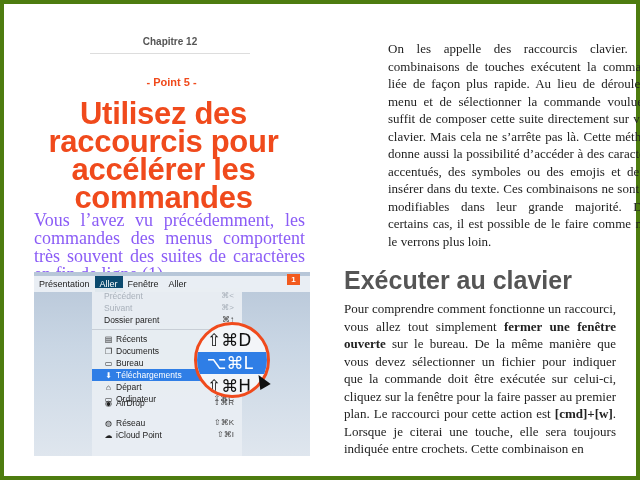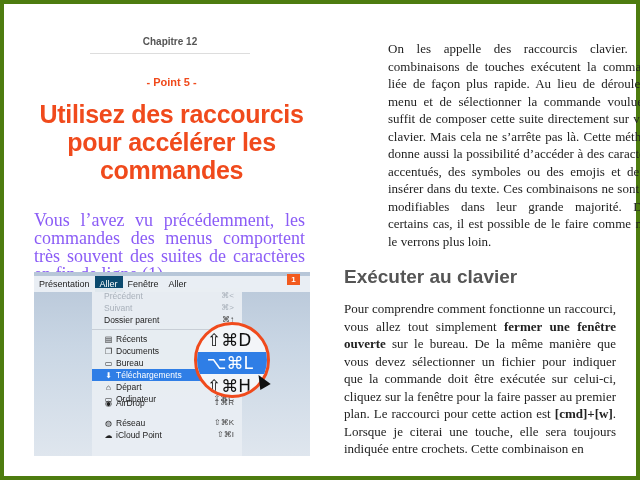--- a/index.html
+++ b/index.html
@@ -6,22 +6,22 @@
   html, body { width: 640px; height: 480px; overflow: hidden; background: #fff; }
   body { font-family: "Liberation Serif", serif; color: #222; }
   .page { position: absolute; left: 0; top: 0; width: 640px; height: 480px; border: 4px solid #4d7c0f; background: #fff; }
 
   
   .chapter { position: absolute; left: 86px; top: 32px; width: 160px; text-align: center;
     font-family: "Liberation Sans", sans-serif; font-size: 10px; font-weight: bold; color: #555; }
   .chapter-rule { position: absolute; left: 86px; top: 49px; width: 160px; height: 1px; background: #ddd; }
   .point { position: absolute; left: 30px; top: 72px; width: 275px; text-align: center;
     font-family: "Liberation Sans", sans-serif; font-size: 11px; font-weight: bold; color: #f04a1c; }
-  .title { position: absolute; left: 30px; top: 96px; width: 275px; text-align: center;
-    font-family: "Liberation Sans", sans-serif; font-size: 25px; line-height: 28px; font-weight: bold; color: #f04a1c; letter-spacing: -0.3px; }
+  .title { position: absolute; left: 22px; top: 96px; width: 275px; text-align: center;
+    font-family: "Liberation Sans", sans-serif; font-size: 31px; line-height: 28px; font-weight: bold; color: #f04a1c; letter-spacing: -0.3px; }
   .intro { position: absolute; left: 30px; top: 207px; width: 271px; font-size: 18px; line-height: 18px; text-align: justify; color: #8b5cf6; }
 
   
   .figure { position: absolute; left: 30px; top: 268px; width: 276px; height: 184px; overflow: hidden;
     background: linear-gradient(180deg, #b7c6d8 0%, #c9d6e4 40%, #dfe6ee 100%); }
   .menubar { position: absolute; left: 0; top: 4px; width: 276px; height: 16px; background: #e9eef4;
     font-family: "Liberation Sans", sans-serif; font-size: 9px; color: #222; display: flex; align-items: flex-end; }
   .menubar span { padding: 0 5px; height: 16px; line-height: 16px; }
   .menubar .active { background: #0c4a6e; color: #fff; }
   .badge { position: absolute; right: 10px; top: 2px; width: 13px; height: 11px; background: #f25a1e; color: #fff;
@@ -39,21 +39,21 @@
   .magnifier { position: absolute; left: 160px; top: 50px; width: 76px; height: 76px; border-radius: 50%;
     border: 3px solid #f04a1c; background: #f3f5f8; overflow: hidden; font-family: "DejaVu Sans", sans-serif; }
   .mag-row { position: absolute; left: 0; width: 76px; height: 22px; line-height: 22px; font-size: 17px; color: #111; padding-left: 10px; }
   .mag-row.sel { background: #2f7ee6; color: #fff; }
   .cursor { position: absolute; left: 222px; top: 102px; width: 0; height: 0;
     border-left: 6px solid transparent; border-right: 6px solid transparent; border-bottom: 14px solid #111;
     transform: rotate(-30deg); }
 
   
   .right-p1 { position: absolute; left: 340px; top: 36px; width: 272px; font-size: 13px; line-height: 17.5px; text-align: justify; color: #222; margin-left: 44px; }
-  .h2 { position: absolute; left: 340px; top: 262px; width: 272px; font-family: "Liberation Sans", sans-serif; font-size: 19px; font-weight: bold; color: #555; }
+  .h2 { position: absolute; left: 340px; top: 262px; width: 272px; font-family: "Liberation Sans", sans-serif; font-size: 25px; font-weight: bold; color: #555; }
   .right-p2 { position: absolute; left: 340px; top: 296px; width: 272px; font-size: 13px; line-height: 17.5px; text-align: justify; color: #222; }
   b { font-weight: bold; }
 </style>
 </head>
 <body>
 
 <div class="page">
   <div class="chapter">Chapitre 12</div>
   <div class="chapter-rule"></div>
   <div class="point">- Point 5 -</div>

